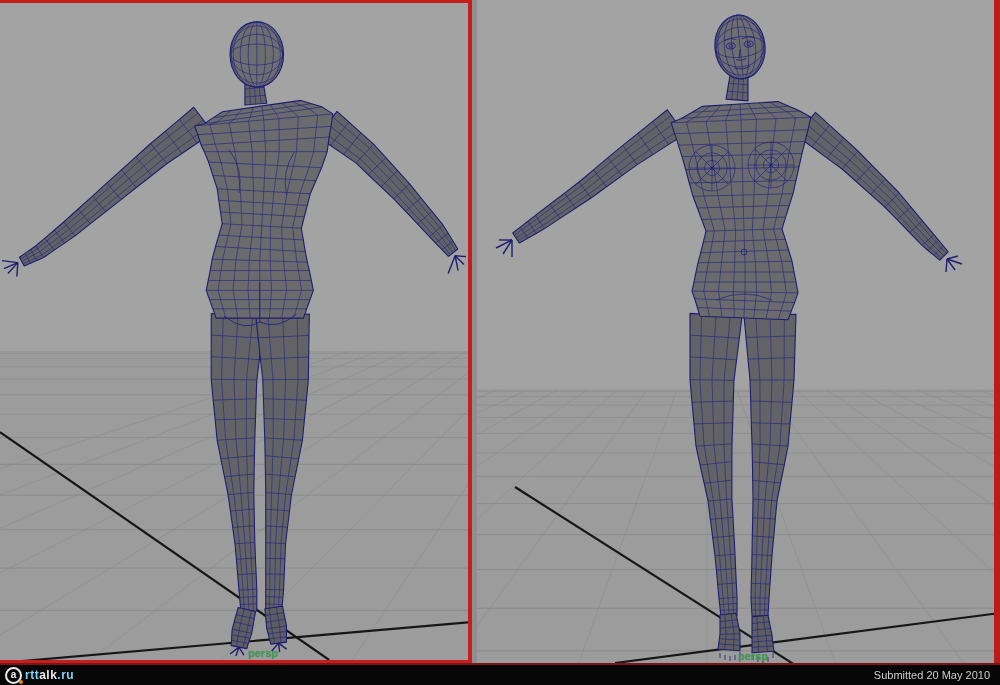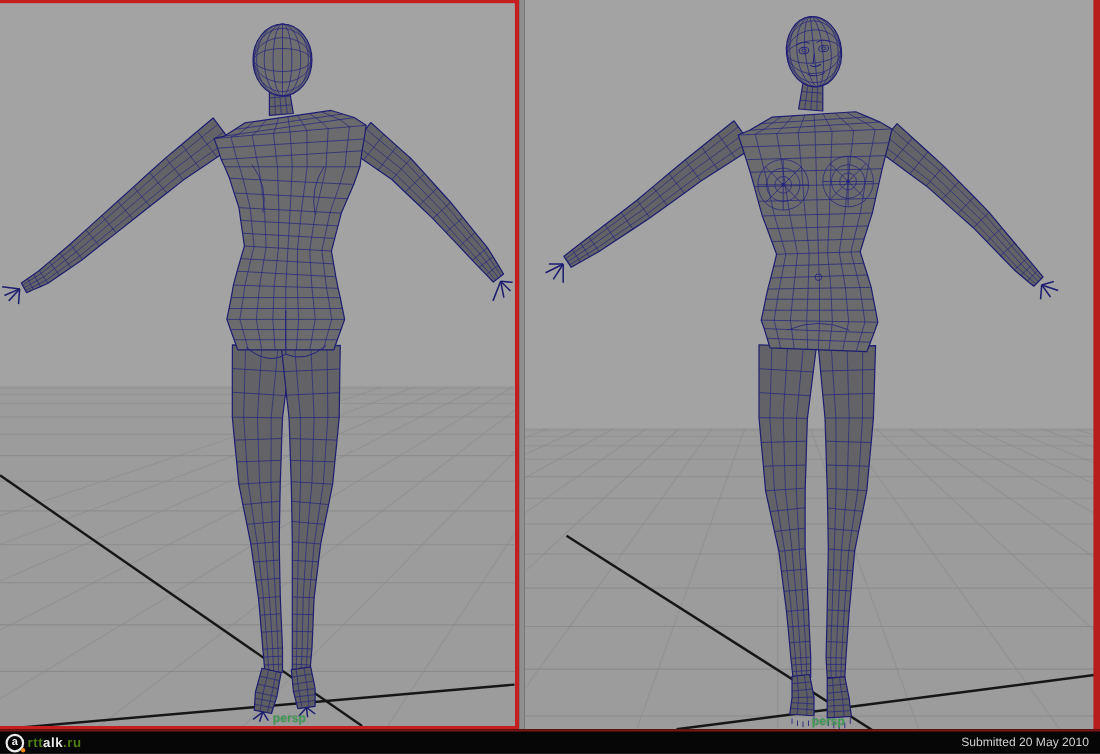--- a/index.html
+++ b/index.html
@@ -43,21 +43,21 @@
   .logo-icon{
     position:relative;width:13px;height:13px;border:2px solid #e9e9e9;border-radius:50%;
     display:flex;align-items:center;justify-content:center;
     color:#f0f0f0;font-size:10px;font-weight:bold;line-height:1;
   }
   .logo-icon::after{
     content:"";position:absolute;right:-3px;bottom:-2px;width:4px;height:4px;
     background:#f08418;border-radius:50%;
   }
   .logo-text{font-size:12px;font-weight:bold;letter-spacing:.5px;line-height:1;}
-  .logo-text .or{color:#4d7c0f;}
+  .logo-text .or{color:#7dd3fc;}
   .logo-text .wh{color:#ededed;margin-top:28px;}
   .submitted{font-size:11px;color:#cfcfcf;}
 </style>
 </head>
 <body>
 
 <div class="stage">
 
   <div class="viewport viewport-left">
     <svg id="svg-left" viewBox="0 0 472 663" preserveAspectRatio="none">

